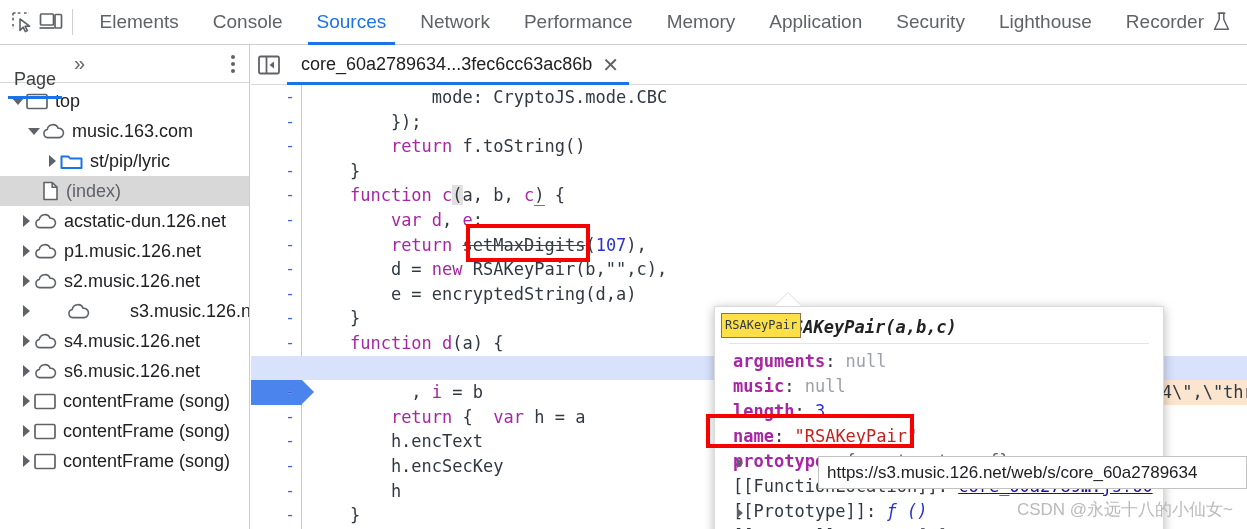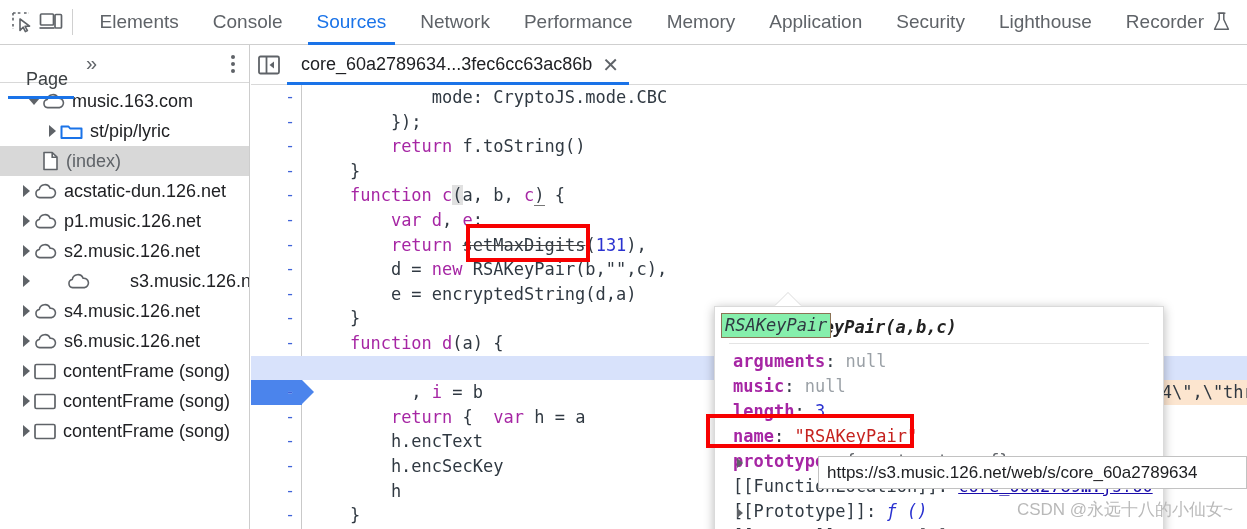--- a/index.html
+++ b/index.html
@@ -65,21 +65,21 @@
   .nav-header {
     height: 38px;
     display: flex; align-items: center;
     border-bottom: 1px solid #d8d8d8;
     position: relative;
   }
   .nav-tab {
     position: relative;
     height: 38px;
     display: flex; align-items: center;
-    padding: 0 10px 0 26px;
+    padding: 0 10px 0 14px;
     font-size: 18px;
     color: #3c4043;
     cursor: pointer;
     margin-top: 32px;
   }
   .nav-tab.active::after {
     content:"";
     position: absolute; left: 8px; right: 4px; bottom: 0;
     height: 3px; background: #1a73e8;
   }
@@ -226,28 +226,27 @@
     padding-right: 4px;
     overflow: hidden;
     max-width: 367px;
   }
 
   
   .hl-token {
     position: absolute;
     left: 470px; top: 228px;
     padding: 1px 3px;
-    background: #86efac;
+    background: #fde047;
     border: 1px solid #8b7355;
     font-family: "DejaVu Sans Mono", monospace;
-    font-size: 17px;
+    font-size: 12px;
     line-height: 21px;
     color: #303942;
     z-index: 6;
-    font-style: italic;
   }
   .red-box {
     position: absolute;
     border: 4px solid #f70000;
     z-index: 7;
     pointer-events: none;
   }
   #redbox-token { left: 466px; top: 224px; width: 124px; height: 38px; }
   #redbox-link  { left: 706px; top: 414px; width: 208px; height: 34px; }
 
@@ -411,20 +410,31 @@
       <div class="nav-more">»</div>
       <div class="nav-kebab">
           <i></i>
           <i></i>
           <i></i>
         </div>
     </div>
 
     <div class="tree">
 
+      <div class="tree-row" style="padding-left:10px;">
+        <span class="tw">
+            <i class="arrow-down"></i>
+          </span>
+        <span class="tree-icon">
+          <svg width="22" height="17" viewBox="0 0 22 17">
+              <rect x="1" y="1.5" width="20" height="14" rx="1.5" fill="none" stroke="#5f6368" stroke-width="1.7"></rect>
+            </svg>
+        </span>
+        <span class="tree-label">top</span>
+      </div>
 
       <div class="tree-row" style="padding-left:26px;">
         <span class="tw">
             <i class="arrow-down"></i>
           </span>
         <span class="tree-icon">
           <svg width="23" height="17" viewBox="0 0 23 17">
               <path d="M5.6 14.6 a4.1 4.1 0 0 1 -.3 -8.1 a5.6 5.6 0 0 1 10.8 -1.2 a4.6 4.6 0 0 1 1.3 9.3 Z" fill="none" stroke="#5f6368" stroke-width="1.6" stroke-linejoin="round"></path>
             </svg>
         </span>
@@ -585,21 +595,21 @@
       <div class="gutter"></div>
 
       <div class="code-lines">
 
         <div class="cline"><span class="gnum">-</span>            mode: CryptoJS.mode.CBC</div>
         <div class="cline"><span class="gnum">-</span>        });</div>
         <div class="cline"><span class="gnum">-</span>        <span class="k">return</span> f.toString()</div>
         <div class="cline"><span class="gnum">-</span>    }</div>
         <div class="cline"><span class="gnum">-</span>    <span class="k">function</span> <span class="k">c</span><span class="paren-match">(</span>a, b, <span class="k">c</span><span class="underline-match">)</span> {</div>
         <div class="cline"><span class="gnum">-</span>        <span class="k">var</span> <span class="k">d</span>, <span class="k">e</span>;</div>
-        <div class="cline"><span class="gnum">-</span>        <span class="k">return</span> <span class="strike">setMaxDigits</span>(<span class="num">131</span>),</div>
+        <div class="cline"><span class="gnum">-</span>        <span class="k">return</span> <span class="strike">setMaxDigits</span>(<span class="num">107</span>),</div>
         <div class="cline"><span class="gnum">-</span>        d = <span class="k">new</span> RSAKeyPair(b,"",c),</div>
         <div class="cline"><span class="gnum">-</span>        e = encryptedString(d,a)</div>
         <div class="cline"><span class="gnum">-</span>    }</div>
         <div class="cline"><span class="gnum">-</span>    <span class="k">function</span> <span class="k">d</span>(a) {</div>
 
         <div class="cline exec">
           <span class="exec-marker"><span class="gnum">-</span></span>
           <span style="position:relative;">        <span class="k">var</span> h = a</span>
         </div>
 

